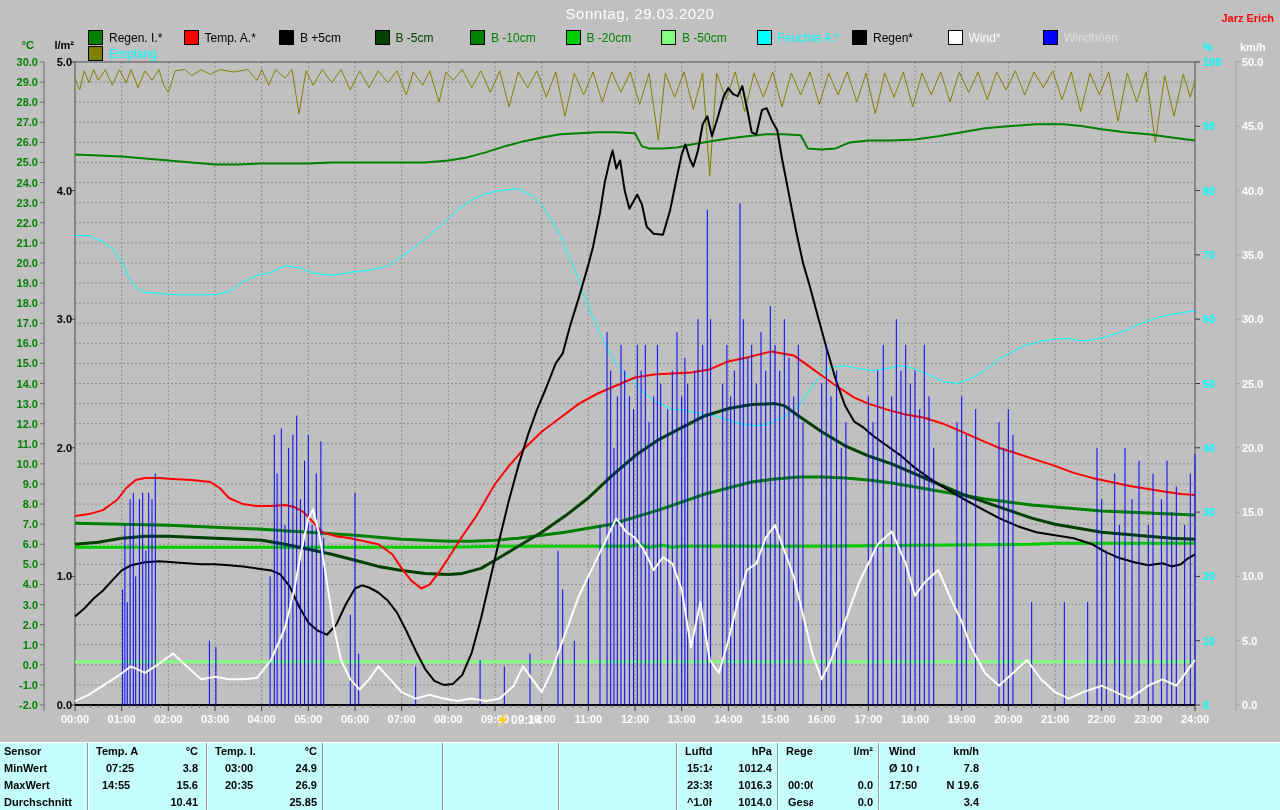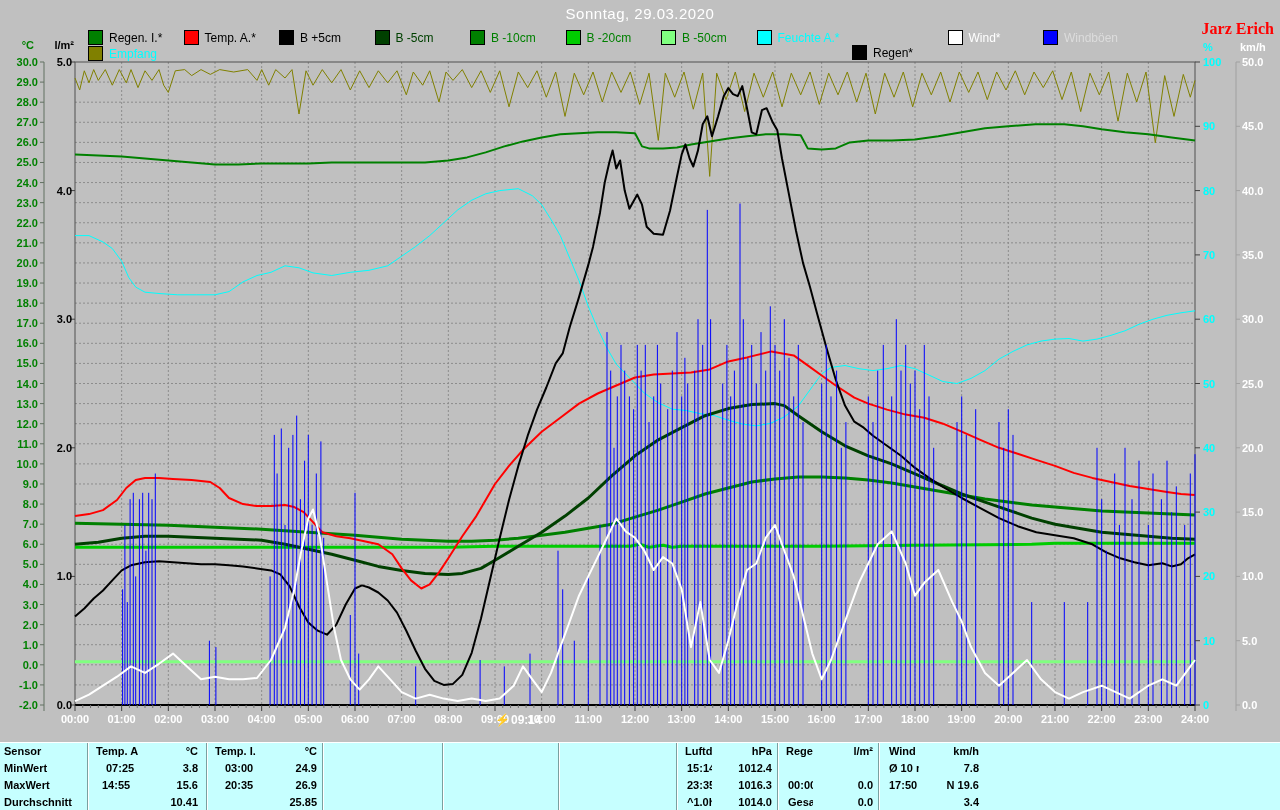--- a/index.html
+++ b/index.html
@@ -1,20 +1,20 @@
 <!DOCTYPE html>
 <html><head>
 <meta charset="utf-8">
 <style>
   html,body{margin:0;padding:0;background:#C0C0C0;}
   .screen{position:relative;width:1280px;height:810px;background:#C0C0C0;overflow:hidden;
           font-family:"Liberation Sans", sans-serif;}
   .title{position:absolute;top:5px;left:0;width:100%;text-align:center;color:#FFFFFF;
          font-size:15px;letter-spacing:0.5px;}
-  .watermark{position:absolute;top:20px;right:6px;color:#FF0000;font-size:16px;font-weight:bold;font-family:Liberation Serif, serif;}
+  .watermark{position:absolute;top:12px;right:6px;color:#FF0000;font-size:11px;font-weight:bold;}
   .unit{position:absolute;font-size:11px;font-weight:bold;}
   .unit-c{left:8px;top:39px;width:26px;text-align:right;color:#008000;}
   .unit-lm2{left:34px;top:39px;width:40px;text-align:right;color:#000000;}
   .unit-pct{left:1203px;top:41px;color:#00FFFF;}
   .unit-kmh{left:1240px;top:41px;color:#FFFFFF;}
   #legend .leg-item{position:absolute;height:14px;white-space:nowrap;font-size:12px;}
   #legend .leg-box{display:inline-block;width:13px;height:13px;border:1px solid #000;
                    vertical-align:middle;margin-right:6px;}
   #legend .leg-text{vertical-align:middle;}
   svg#plot{position:absolute;left:0;top:0;}
@@ -50,21 +50,21 @@
 
   <div id="legend">
       <div class="leg-item" style="left: 88px; top: 30px;"><span class="leg-box" style="background: rgb(0, 128, 0);"></span><span class="leg-text" style="color: rgb(0, 0, 0);">Regen. I.*</span></div>
       <div class="leg-item" style="left: 183.5px; top: 30px;"><span class="leg-box" style="background: rgb(255, 0, 0);"></span><span class="leg-text" style="color: rgb(0, 0, 0);">Temp. A.*</span></div>
       <div class="leg-item" style="left: 279px; top: 30px;"><span class="leg-box" style="background: rgb(0, 0, 0);"></span><span class="leg-text" style="color: rgb(0, 0, 0);">B +5cm</span></div>
       <div class="leg-item" style="left: 374.5px; top: 30px;"><span class="leg-box" style="background: rgb(0, 64, 0);"></span><span class="leg-text" style="color: rgb(0, 64, 0);">B -5cm</span></div>
       <div class="leg-item" style="left: 470px; top: 30px;"><span class="leg-box" style="background: rgb(0, 128, 0);"></span><span class="leg-text" style="color: rgb(0, 128, 0);">B -10cm</span></div>
       <div class="leg-item" style="left: 565.5px; top: 30px;"><span class="leg-box" style="background: rgb(0, 204, 0);"></span><span class="leg-text" style="color: rgb(0, 128, 0);">B -20cm</span></div>
       <div class="leg-item" style="left: 661px; top: 30px;"><span class="leg-box" style="background: rgb(128, 255, 128);"></span><span class="leg-text" style="color: rgb(0, 128, 0);">B -50cm</span></div>
       <div class="leg-item" style="left: 756.5px; top: 30px;"><span class="leg-box" style="background: rgb(0, 255, 255);"></span><span class="leg-text" style="color: rgb(0, 255, 255);">Feuchte A.*</span></div>
-      <div class="leg-item" style="left: 852px; top: 30px; margin-top: 15px;"><span class="leg-box" style="background: rgb(0, 0, 0);"></span><span class="leg-text" style="color: rgb(0, 0, 0);">Regen*</span></div>
+      <div class="leg-item" style="left: 852px; top: 30px;"><span class="leg-box" style="background: rgb(0, 0, 0);"></span><span class="leg-text" style="color: rgb(0, 0, 0);">Regen*</span></div>
       <div class="leg-item" style="left: 947.5px; top: 30px;"><span class="leg-box" style="background: rgb(255, 255, 255);"></span><span class="leg-text" style="color: rgb(255, 255, 255);">Wind*</span></div>
       <div class="leg-item" style="left: 1043px; top: 30px;"><span class="leg-box" style="background: rgb(0, 0, 255);"></span><span class="leg-text" style="color: rgb(220, 220, 220);">Windböen</span></div>
       <div class="leg-item" style="left: 88px; top: 46px;"><span class="leg-box" style="background: rgb(128, 128, 0);"></span><span class="leg-text" style="color: rgb(0, 255, 255);">Empfang</span></div>
     </div>
 
   <svg id="plot" width="1280" height="810">
       <line x1="121.66666666666666" y1="62" x2="121.66666666666666" y2="705" stroke="#8C8C8C" stroke-width="1" stroke-dasharray="2 2"></line>
       <line x1="168.33333333333331" y1="62" x2="168.33333333333331" y2="705" stroke="#8C8C8C" stroke-width="1" stroke-dasharray="2 2"></line>
       <line x1="215" y1="62" x2="215" y2="705" stroke="#8C8C8C" stroke-width="1" stroke-dasharray="2 2"></line>
       <line x1="261.66666666666663" y1="62" x2="261.66666666666663" y2="705" stroke="#8C8C8C" stroke-width="1" stroke-dasharray="2 2"></line>

